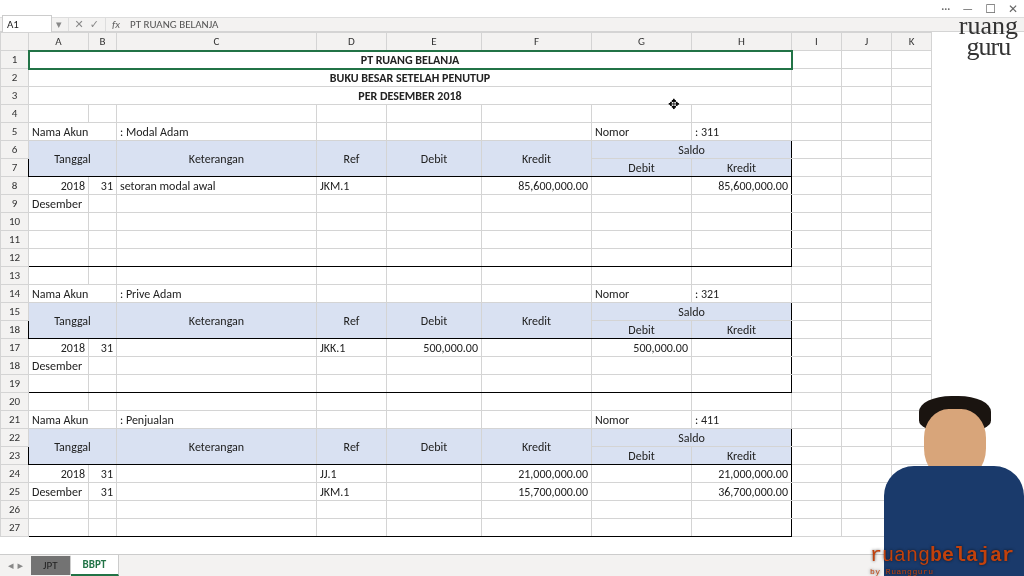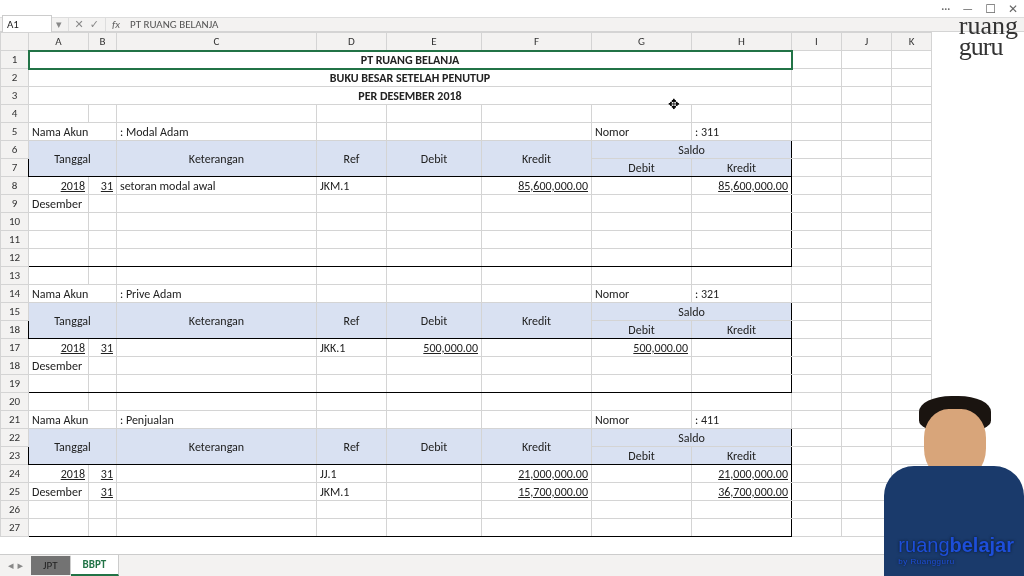--- a/index.html
+++ b/index.html
@@ -63,21 +63,21 @@
     font-size: 11px;
   }
   .corner { background: #f3f2f1; }
   .rowhdr { background: #f3f2f1; text-align: center; font-size: 11px; color: #333; }
   .hdr-blue { background: #d9e1f2; }
   .b-l { border-left: 1px solid #000 !important; }
   .b-r { border-right: 1px solid #000 !important; }
   .b-t { border-top: 1px solid #000 !important; }
   .b-b { border-bottom: 1px solid #000 !important; }
   .center { text-align: center; }
-  .right { text-align: right; text-decoration: underline; }
+  .right { text-align: right; }
   .bold { font-weight: bold; }
   .selected-border { outline: 2px solid #217346; outline-offset: -1px; }
   .tabs-bar {
     position: absolute;
     left: 0; right: 0; bottom: 0;
     height: 22px;
     background: #f3f2f1;
     border-top: 1px solid #ccc;
     display: flex;
     align-items: center;
@@ -88,21 +88,21 @@
   .tab.active { background: #fff; border-bottom: 2px solid #217346; font-weight: bold; color: #217346; }
   .logo-top {
     position: absolute;
     top: 16px; right: 6px;
     font-family: Georgia, serif;
     color: #333;
     font-size: 26px;
     line-height: 0.8;
     text-align: left;
   }
-  .logo-top .g { letter-spacing: -1px; }
+  .logo-top .g { letter-spacing: -1px; text-align: center; }
   .presenter {
     position: absolute;
     right: 0; bottom: 0;
     width: 160px; height: 170px;
     pointer-events: none;
   }
   .presenter .body {
     position: absolute; bottom: 0; left: 20px;
     width: 140px; height: 110px;
     background: #1a3a6b;
@@ -121,24 +121,24 @@
     border-radius: 45% 45% 30% 30%;
   }
   .presenter .collar {
     position: absolute; bottom: 86px; left: 75px;
     width: 30px; height: 20px;
     background: #d8a57a;
     clip-path: polygon(20% 0, 80% 0, 100% 100%, 0 100%);
   }
   .brand-bottom {
     position: absolute;
-    right: 10px; bottom: 10px;
-    color: #1d4ed8;
+    right: 10px; bottom: 0;
+    color: #c2410c;
     text-shadow: 0 0 3px rgba(0,0,0,0.7);
-    font-family: Liberation Sans, sans-serif;
+    font-family: Liberation Mono, monospace;
   }
   .brand-bottom .main { font-size: 20px; }
   .brand-bottom .main b { font-weight: bold; }
   .brand-bottom .sub { font-size: 8px; letter-spacing: 0.5px; text-align: left; }
   .cursor-cross {
     position: absolute;
     top: 96px; left: 668px;
     font-size: 14px;
     color: #000;
   }

